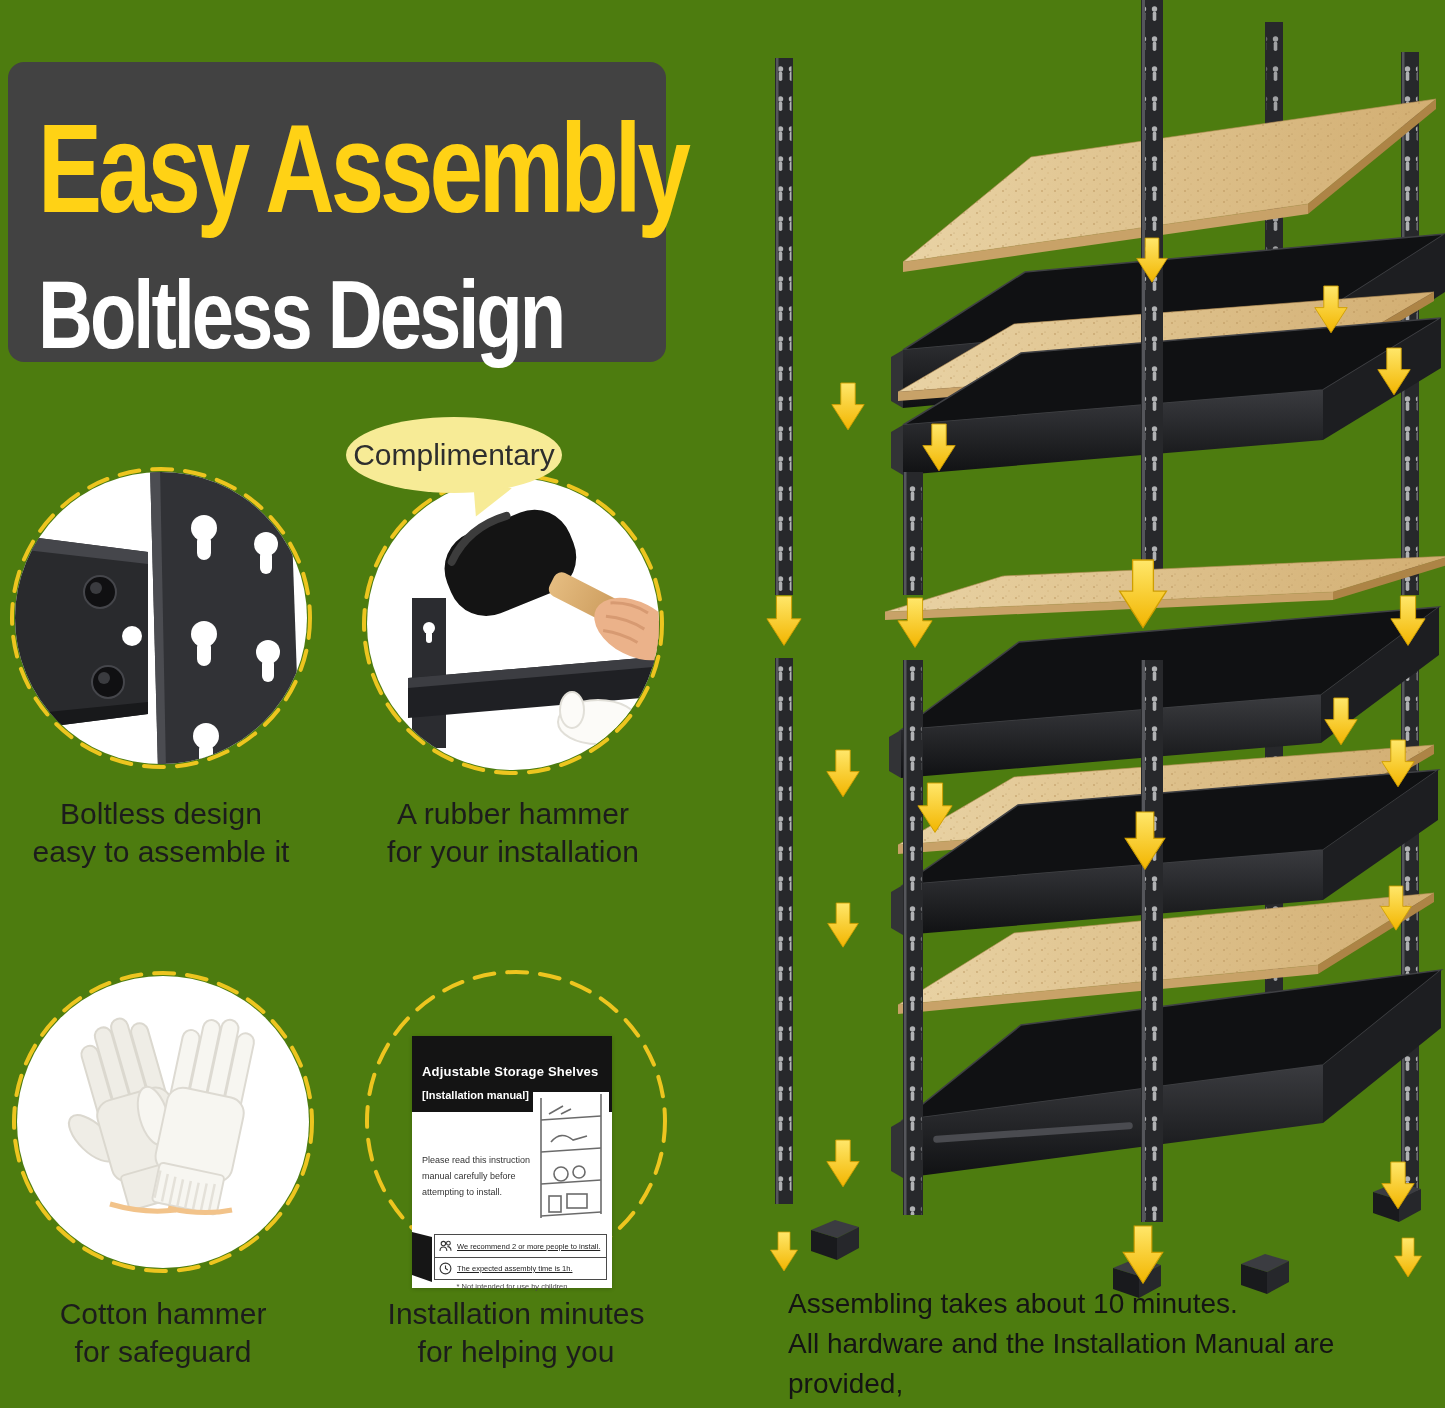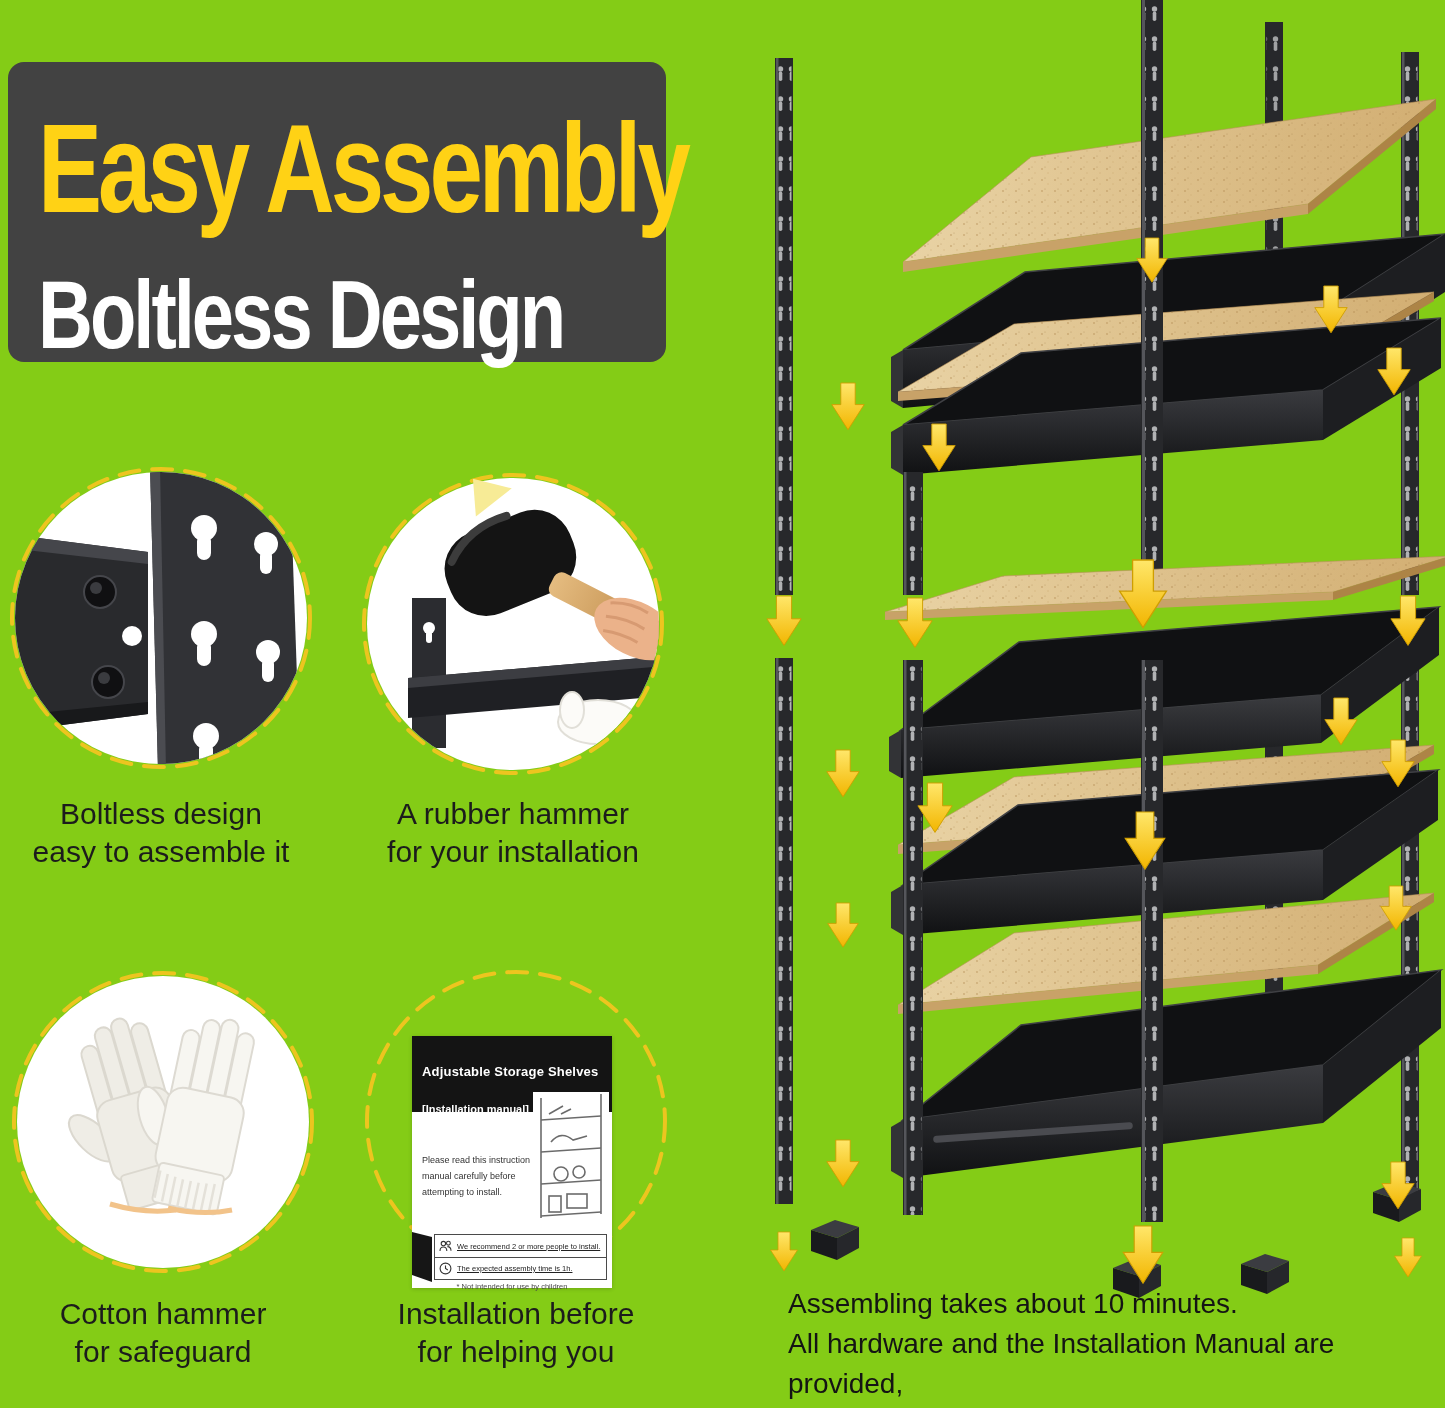--- a/index.html
+++ b/index.html
@@ -1,18 +1,18 @@
 <!DOCTYPE html>
 <html><head>
 <meta charset="utf-8">
 <style>
   html,body{margin:0;padding:0;background:#ffffff;}
   *{box-sizing:border-box;}
   .canvas{
-    position:relative;width:1445px;height:1408px;background:#84cc16;overflow:hidden;
+    position:relative;width:1445px;height:1408px;background:#4d7c0f;overflow:hidden;
     font-family:"Liberation Sans", sans-serif;color:#1a1a1a;
   }
   
   .title-card{position:absolute;left:8px;top:62px;width:658px;height:300px;
     background:#424242;border-radius:16px;}
   .title-l1{position:absolute;left:30px;top:34px;font-size:96px;font-weight:800;
     color:#ffd215;letter-spacing:-4px;transform:scaleY(1.32);transform-origin:left top;white-space:nowrap;}
   .title-l2{position:absolute;left:30px;top:196px;font-size:76px;font-weight:800;
     color:#ffffff;letter-spacing:-3px;transform:scaleY(1.28);transform-origin:left top;white-space:nowrap;}
   
@@ -23,21 +23,21 @@
     border-radius:50%;display:flex;align-items:center;justify-content:center;
     font-size:30px;color:#2e2e2e;z-index:5;}
   .bubble-tail{position:absolute;left:468px;top:483px;width:0;height:0;z-index:4;
     border-left:12px solid transparent;border-right:28px solid transparent;
     border-top:36px solid #f7eb96;transform:rotate(14deg);}
   
   .manual-card{position:absolute;left:412px;top:1036px;width:200px;height:252px;background:#ffffff;
     box-shadow:0 1px 4px rgba(0,0,0,.18);z-index:3;}
   .m-header{position:absolute;left:0;top:0;right:0;height:76px;background:#141414;color:#fff;padding:28px 8px 0 10px;}
   .m-title{font-size:13px;font-weight:700;letter-spacing:.2px;}
-  .m-sub{font-size:11px;font-weight:700;margin-top:24px;}
+  .m-sub{font-size:11px;font-weight:700;margin-top:10px;}
   .m-sketch{position:absolute;right:3px;top:56px;width:76px;height:132px;background:#fff;}
   .m-body{position:absolute;left:10px;top:116px;width:112px;font-size:9px;line-height:16px;color:#333;}
   .m-tab{position:absolute;left:0;top:196px;width:20px;height:50px;background:#161616;
     clip-path:polygon(0 0,100% 10%,100% 100%,0 86%);}
   .m-rows{position:absolute;left:22px;right:5px;top:198px;border:1px solid #4a4a4a;background:#fff;}
   .m-row{display:flex;align-items:center;height:22px;padding:0 4px;font-size:7.5px;color:#222;text-decoration:underline;}
   .m-row + .m-row{border-top:1px solid #4a4a4a;}
   .m-row svg{flex:0 0 auto;margin-right:5px;}
   .m-foot{position:absolute;left:0;right:0;top:246px;text-align:center;font-size:7.5px;color:#4a4a4a;}
   
@@ -129,20 +129,23 @@
         <rect x="192" y="100" width="150" height="26" rx="8" fill="url(#gHandle)"></rect>
       </g>
 
       <g transform="rotate(27 262 150)">
         <ellipse cx="278" cy="152" rx="44" ry="27" fill="#ebb28a"></ellipse>
         <path d="M244,140 q18,-10 38,-8 M246,154 q20,-8 40,-6 M250,168 q18,-6 36,-5" stroke="#d79a72" stroke-width="3" fill="none"></path>
       </g>
     </g>
     <circle cx="153" cy="154" r="149" fill="none" stroke="#edc51f" stroke-width="4" stroke-dasharray="20 13" stroke-linecap="round"></circle>
   </svg>
+  <div class="bubble">
+    <span>Complimentary</span>
+  </div>
   <div class="bubble-tail"></div>
   <div class="caption" style="left:360px;top:795px;width:306px">
     <div>A rubber hammer</div>
     <div>for your installation</div>
   </div>
 
   <svg class="feature-svg" style="left:10px;top:968px" width="306" height="308" viewBox="0 0 306 308">
     <defs>
         <clipPath id="c3clip">
           <circle cx="153" cy="154" r="146"></circle>
@@ -224,21 +227,21 @@
         <svg width="13" height="13" viewBox="0 0 13 13">
           <circle cx="6.5" cy="6.5" r="5.4" stroke="#333" stroke-width="1.1" fill="none"></circle>
           <path d="M6.5,3.4 v3.1 l2.3,1.5" stroke="#333" stroke-width="1.1" fill="none"></path>
         </svg>
         <span>The expected assembly time is 1h.</span>
       </div>
     </div>
     <div class="m-foot">* Not intended for use by children</div>
   </div>
   <div class="caption" style="left:363px;top:1295px;width:306px">
-    <div>Installation before</div>
+    <div>Installation minutes</div>
     <div>for helping you</div>
   </div>
 
   <svg class="shelf" width="692" height="1300" viewBox="0 0 692 1300">
     <defs>
       <linearGradient id="gSteel" x1="0" y1="0" x2="0" y2="1">
         <stop offset="0" stop-color="#3a3b3f"></stop>
           <stop offset="1" stop-color="#101113"></stop>
       </linearGradient>
       <linearGradient id="gWood" x1="0" y1="0" x2="1" y2="0">

